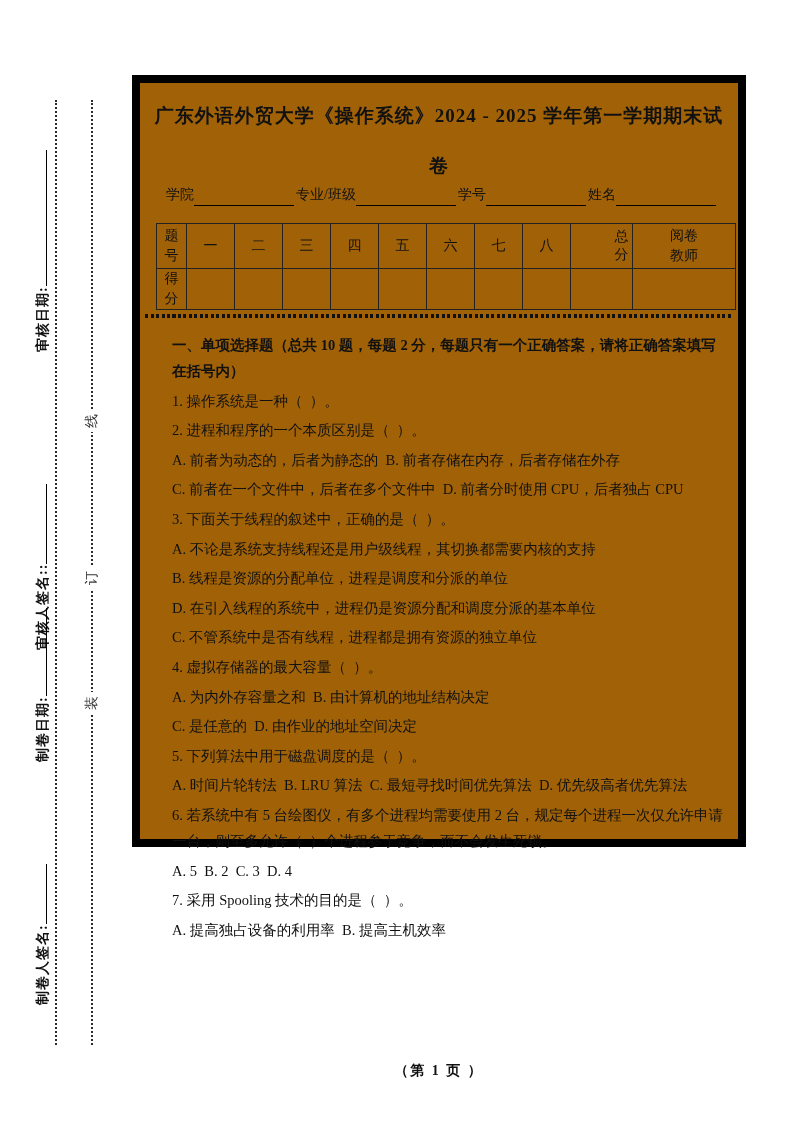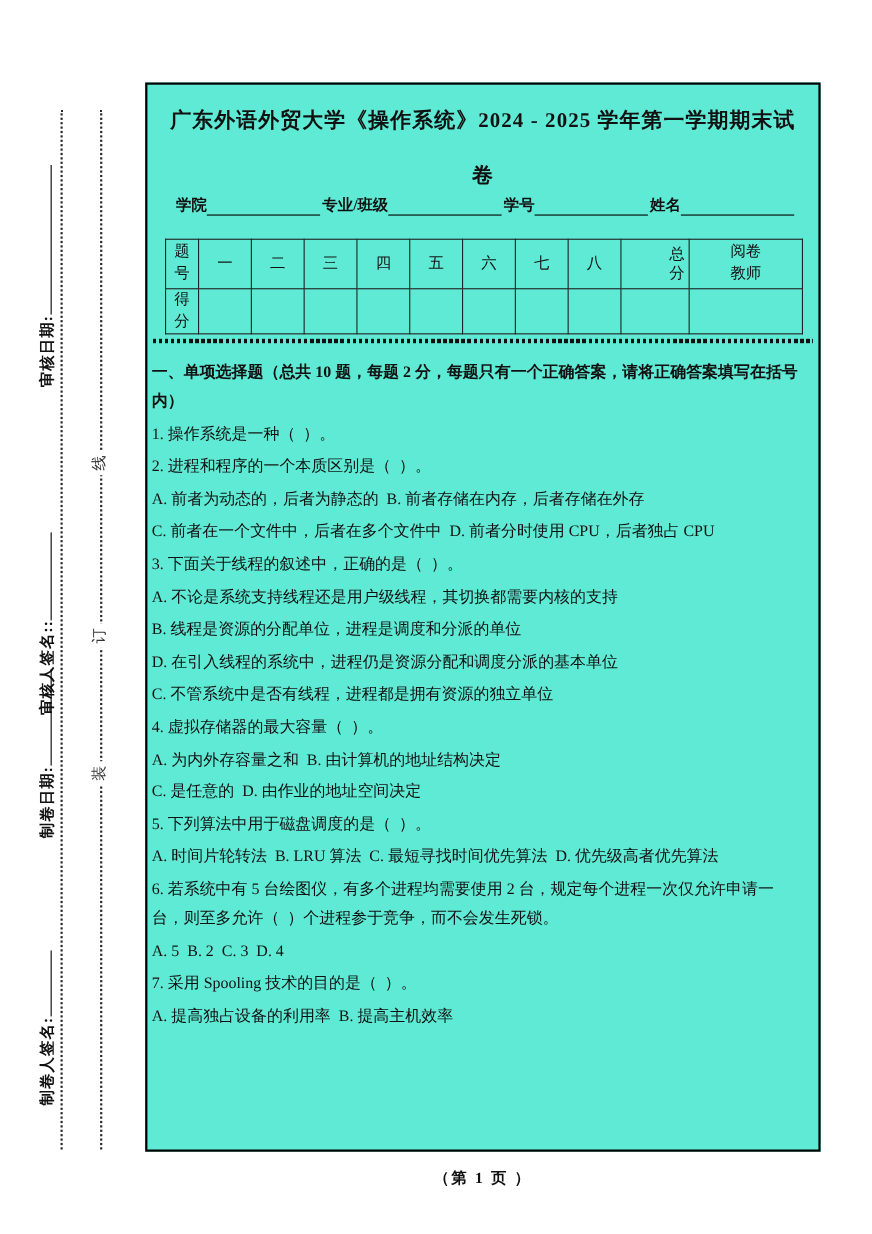--- a/index.html
+++ b/index.html
@@ -9,41 +9,41 @@
 
   
   .mfield { position:absolute; height:22px; transform:rotate(-90deg); transform-origin:0 0;
     font-weight:700; font-size:14px; letter-spacing:1px; white-space:nowrap; }
   .mblank { display:inline-block; border-bottom:1.6px solid #000; height:14px; vertical-align:baseline; }
   .dotline { position:absolute; width:0; border-left:2px dotted #2b2b2b; }
   .bindchar { position:absolute; width:22px; height:22px; background:#fff; z-index:2;
     transform:rotate(-90deg); font-size:14px; color:#333; text-align:center; line-height:22px; }
 
   
-  .frame { position:absolute; left:132px; top:75px; width:614px; height:972px;
-    border:2px solid #000000; background:#5eead4; }
+  .frame { position:absolute; left:132px; top:75px; width:614px; height:772px;
+    border:8px solid #000000; background:#a16207; }
   .title { position:absolute; top:8px; left:14px; right:14px; text-align:center;
     font-size:19px; font-weight:700; line-height:50px; letter-spacing:1px; }
   .formrow { position:absolute; top:101px; left:26px; right:20px; display:flex;
-    font-size:14px; font-weight:700; height:22px; }
+    align-items:flex-end; font-size:14px; font-weight:400; height:22px; }
   .formrow .flabel { white-space:nowrap; padding-bottom:2px; }
   .fblank { flex:1; border-bottom:1.6px solid #000; height:18px; margin-right:2px; }
 
   table.score { position:absolute; left:16px; top:140px; border-collapse:collapse;
     table-layout:fixed; font-size:14px; }
   table.score td { border:1.5px solid #222; text-align:center; vertical-align:middle;
     padding:0; height:45px; }
   table.score tr.r2 td { height:37px; }
   .wrapcell { display:inline-block; width:1.3em; line-height:20px; word-break:break-all; }
   .wrapcell2 { display:inline-block; width:2.3em; line-height:20px; word-break:break-all; }
 
   .dotsep { position:absolute; left:5px; right:5px; top:231px; height:3.5px;
     background:repeating-linear-gradient(90deg,#101010 0 3px,transparent 3px 5.5px); }
 
-  .questions { position:absolute; top:249px; left:4px; right:14px; font-size:14.5px; }
+  .questions { position:absolute; top:249px; left:32px; right:14px; font-size:14.5px; }
   .questions p { white-space:pre-wrap; line-height:1.8; margin:0 0 3.5px 0; }
   .questions p.intro { font-weight:700; }
 
   .pagefoot { position:absolute; left:132px; top:1062px; width:614px; text-align:center;
     font-weight:700; font-size:14px; letter-spacing:2px; }
 </style>
 </head>
 <body>
 
 <div class="page">

